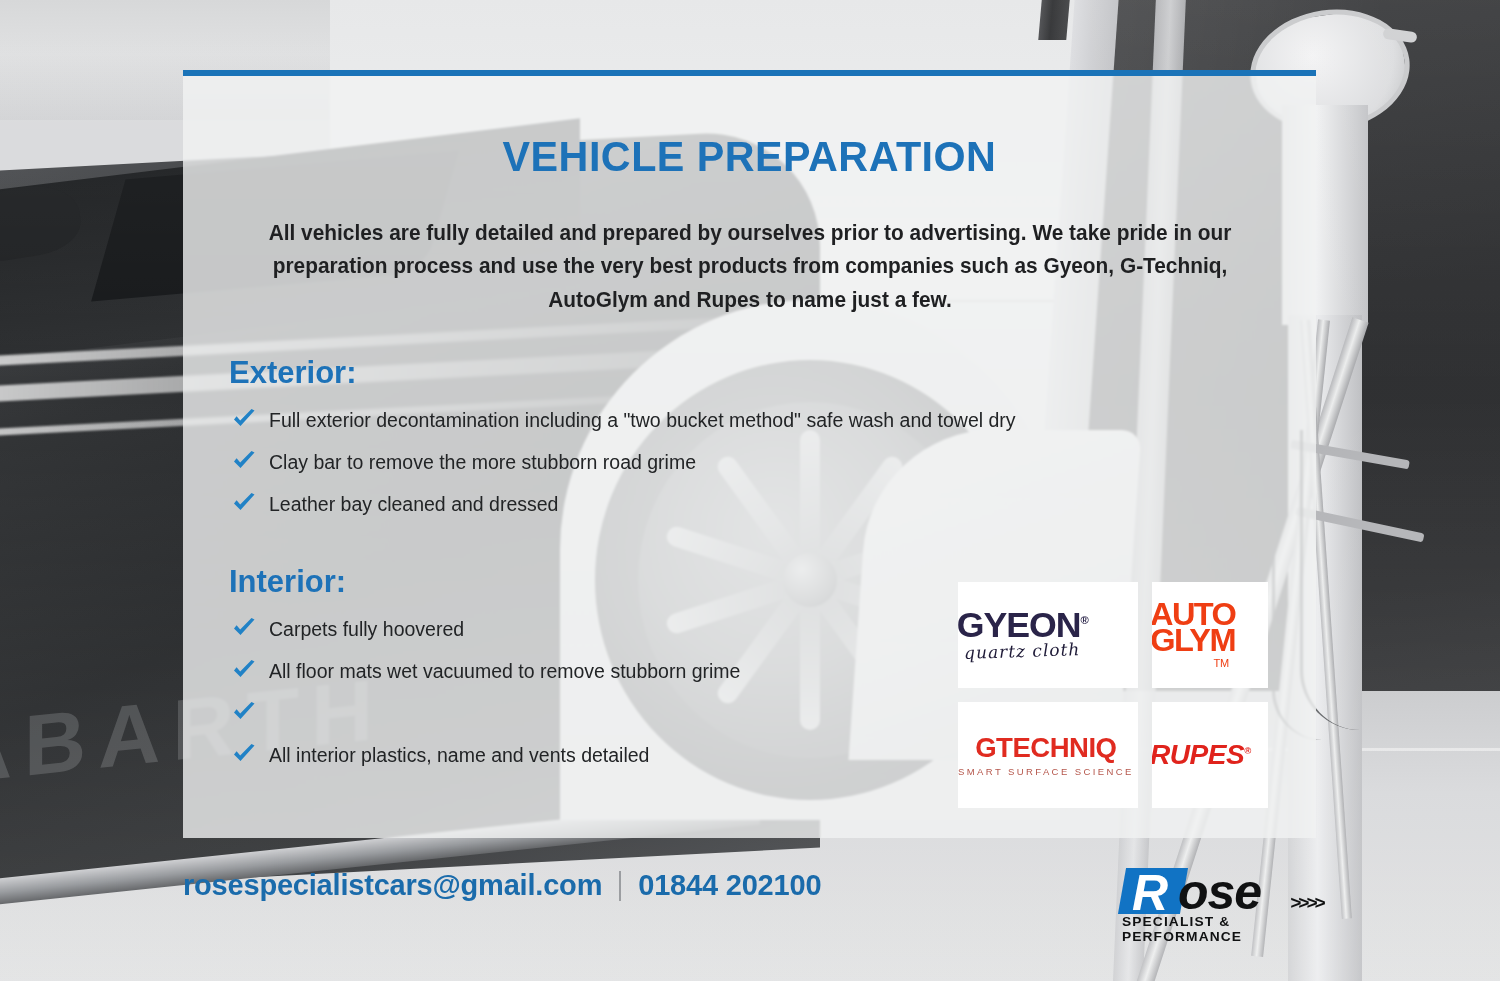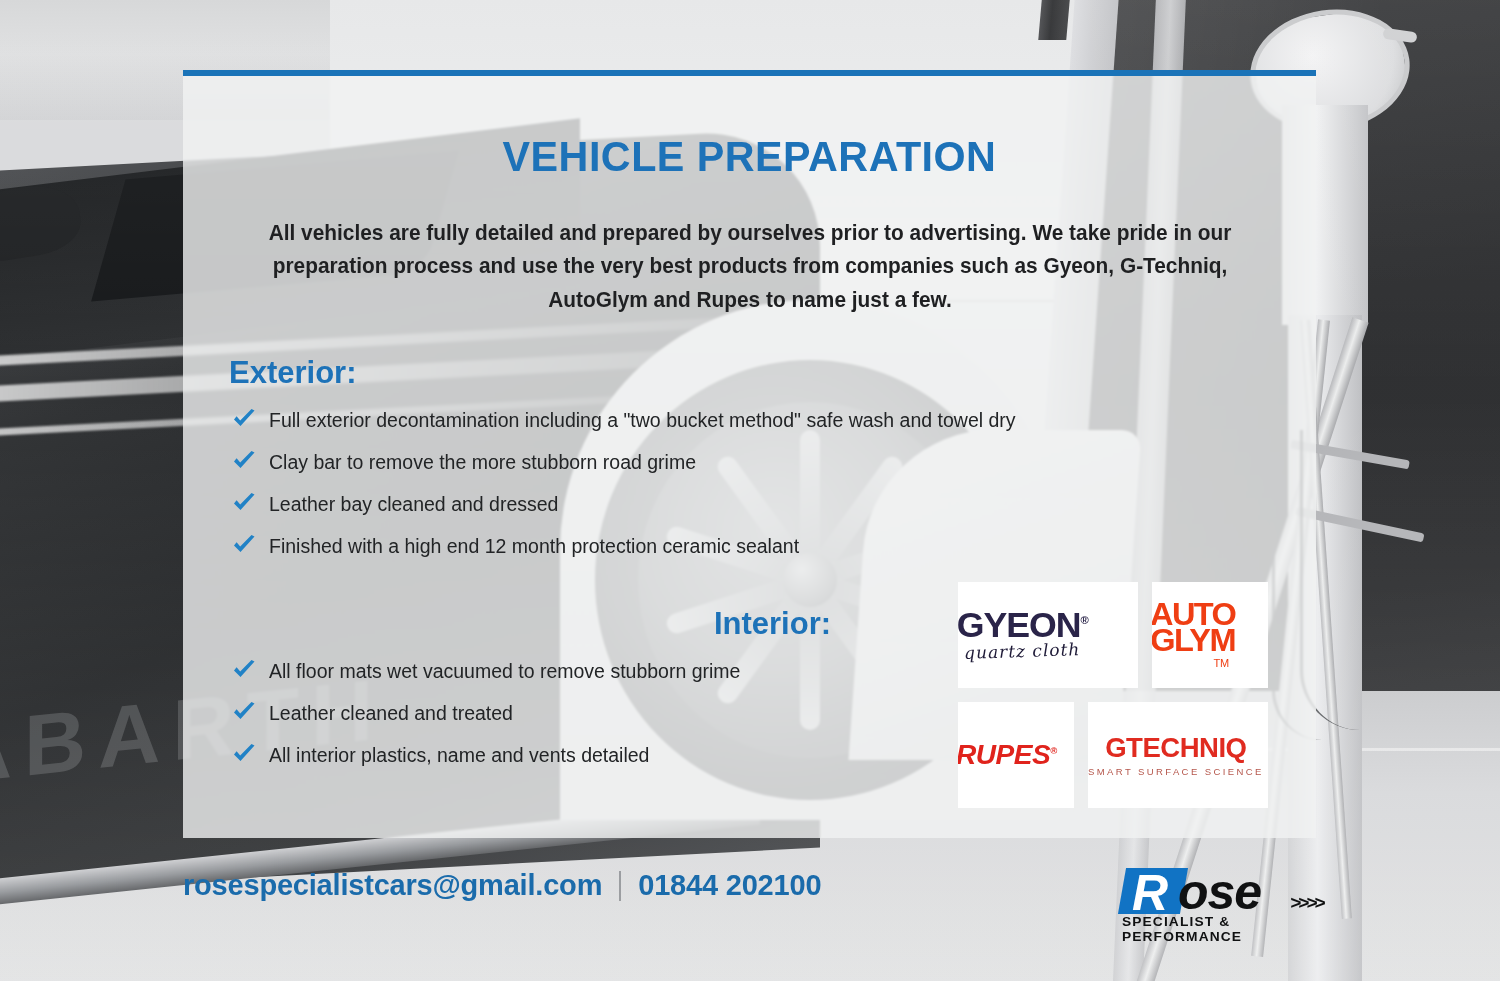--- a/index.html
+++ b/index.html
@@ -207,21 +207,21 @@
   }
 
   .section-head {
     margin-left: 46px;
     font-size: 31px;
     font-weight: bold;
     color: #1d72b8;
     font-family: "Liberation Sans", sans-serif;
   }
   #exterior-heading { margin-top: 38px; }
-  #interior-heading { margin-top: 48px; text-align: center; }
+  #interior-heading { margin-top: 48px; }
 
   ul.checklist { list-style: none; margin: 14px 0 0 48px; }
   ul.checklist li {
     display: flex;
     align-items: flex-end;
     margin-bottom: 15px;
   }
   .check-icon {
     width: 26px; height: 26px;
     flex: 0 0 26px;
@@ -438,47 +438,46 @@
         <span class="item-text">Clay bar to remove the more stubborn road grime</span>
       </li>
       <li>
         <span class="check-icon">
           <svg viewBox="0 0 26 26">
               <path d="M3 13.5 L9.5 20 L23.5 4.5 L20.5 3 L9.2 14.6 L5.6 10.2 Z" fill="#2182c6"></path>
             </svg>
         </span>
         <span class="item-text">Leather bay cleaned and dressed</span>
       </li>
-      <li>
-        <span class="check-icon">
-          <svg viewBox="0 0 26 26">
-              <path d="M3 13.5 L9.5 20 L23.5 4.5 L20.5 3 L9.2 14.6 L5.6 10.2 Z" fill="#2182c6"></path>
-            </svg>
-        </span>
-        <span class="item-text">Finished with a high end 12 month protection ceramic sealant</span>
-      </li>
     </ul>
 
     <div class="section-head" id="interior-heading">Interior:</div>
     <ul class="checklist">
       <li>
         <span class="check-icon">
           <svg viewBox="0 0 26 26">
               <path d="M3 13.5 L9.5 20 L23.5 4.5 L20.5 3 L9.2 14.6 L5.6 10.2 Z" fill="#2182c6"></path>
             </svg>
         </span>
+        <span class="item-text">Carpets fully hoovered</span>
+      </li>
+      <li>
+        <span class="check-icon">
+          <svg viewBox="0 0 26 26">
+              <path d="M3 13.5 L9.5 20 L23.5 4.5 L20.5 3 L9.2 14.6 L5.6 10.2 Z" fill="#2182c6"></path>
+            </svg>
+        </span>
         <span class="item-text">All floor mats wet vacuumed to remove stubborn grime</span>
       </li>
       <li>
         <span class="check-icon">
           <svg viewBox="0 0 26 26">
               <path d="M3 13.5 L9.5 20 L23.5 4.5 L20.5 3 L9.2 14.6 L5.6 10.2 Z" fill="#2182c6"></path>
             </svg>
         </span>
-        <span class="item-text">Leather cleaned and treated</span>
       </li>
       <li>
         <span class="check-icon">
           <svg viewBox="0 0 26 26">
               <path d="M3 13.5 L9.5 20 L23.5 4.5 L20.5 3 L9.2 14.6 L5.6 10.2 Z" fill="#2182c6"></path>
             </svg>
         </span>
         <span class="item-text">All interior plastics, name and vents detailed</span>
       </li>
     </ul>
@@ -493,28 +492,28 @@
         </div>
         <div class="tile tile-narrow">
           <div class="ag-wrap">
             <span class="ag-line">AUTO</span>
             <span class="ag-line">GLYM</span>
             <span class="ag-tm">TM</span>
           </div>
         </div>
       </div>
       <div class="brand-row">
-        <div class="tile tile-narrow">
-          <span class="rupes"><span>RUPES</span><span class="rupes-reg">®</span></span>
-        </div>
         <div class="tile tile-wide">
           <div class="gt-wrap">
             <span class="gt-name">GTECHNIQ</span>
             <span class="gt-sub">SMART SURFACE SCIENCE</span>
           </div>
+        </div>
+        <div class="tile tile-narrow">
+          <span class="rupes"><span>RUPES</span><span class="rupes-reg">®</span></span>
         </div>
       </div>
     </div>
 
   </div>
 
   <div class="footer-contact">
     <span>rosespecialistcars@gmail.com</span>
     <span class="footer-divider"></span>
     <span>01844 202100</span>

